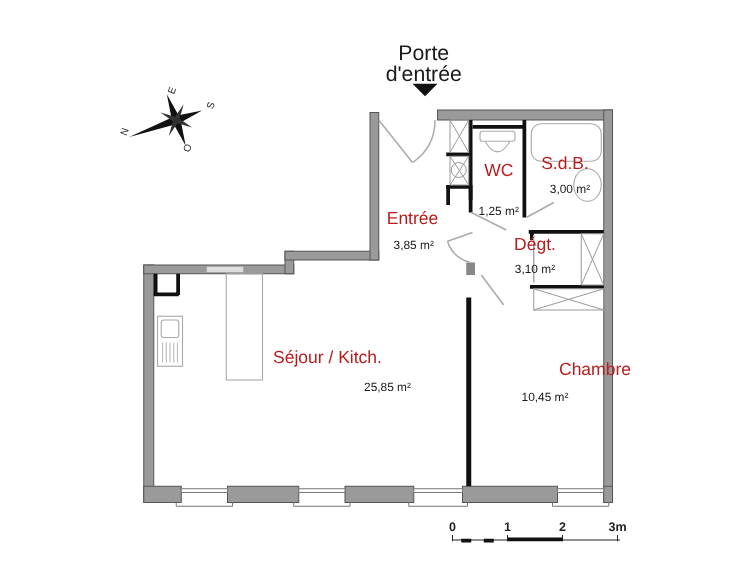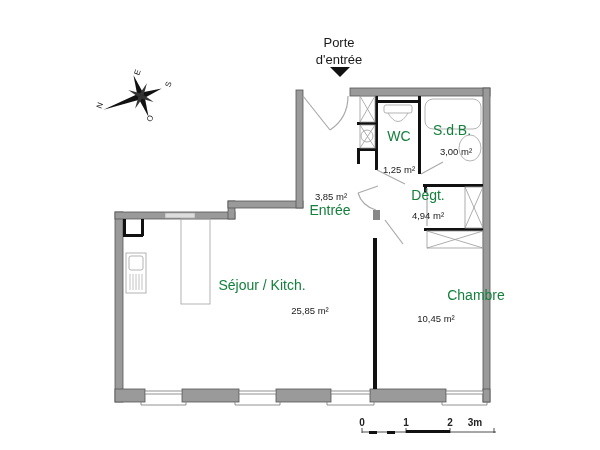--- a/index.html
+++ b/index.html
@@ -1,21 +1,21 @@
 <!DOCTYPE html>
 <html><head>
 <meta charset="utf-8">
 <style>
   html,body{margin:0;padding:0;background:#ffffff;}
   body{width:600px;height:450px;position:relative;overflow:hidden;font-family:"Liberation Sans",sans-serif;color:#1a1a1a;}
   svg{position:absolute;left:0;top:0;}
   .lbl{position:absolute;white-space:nowrap;text-align:center;transform:translateX(-50%);}
-  .room{font-size:14px;color:#15803d;}
+  .room{font-size:14px;color:#b91c1c;}
   .area{font-size:9.5px;color:#1a1a1a;}
-  .door-label{font-size:13px;line-height:17px;color:#1a1a1a;text-align:center;}
+  .door-label{font-size:17px;line-height:17px;color:#1a1a1a;text-align:center;}
   .compass-l{position:absolute;font-size:8px;color:#222;}
   .scale-t{position:absolute;font-size:10px;font-weight:bold;color:#222;transform:translateX(-50%);}
 </style>
 </head>
 <body>
 
 <svg width="600" height="450" viewBox="0 0 600 450">
 
   <g fill="#9a9a9a" stroke="#555" stroke-width="0.8">
 
@@ -151,34 +151,34 @@
 <div class="lbl door-label" style="left:339px;top:34px;">
   <div>Porte</div>
   <div>d'entrée</div>
 </div>
 
 <span class="compass-l" style="left:97px;top:101px;transform:rotate(-70deg);">N</span>
 <span class="compass-l" style="left:135px;top:68px;transform:rotate(-70deg);">E</span>
 <span class="compass-l" style="left:166px;top:80px;transform:rotate(-70deg);">S</span>
 <span class="compass-l" style="left:147px;top:114px;transform:rotate(-70deg);">O</span>
 
-<div class="lbl room" style="left:330px;top:166px;margin-top:36px;">Entrée</div>
+<div class="lbl room" style="left:330px;top:166px;">Entrée</div>
 <div class="lbl area" style="left:331px;top:191px;">3,85 m²</div>
 
 <div class="lbl room" style="left:399px;top:128px;">WC</div>
 <div class="lbl area" style="left:399px;top:164px;">1,25 m²</div>
 
 <div class="lbl room" style="left:452px;top:122px;">S.d.B.</div>
 <div class="lbl area" style="left:456px;top:146px;">3,00 m²</div>
 
 <div class="lbl room" style="left:428px;top:187px;">Dégt.</div>
-<div class="lbl area" style="left:428px;top:210px;">4,94 m²</div>
+<div class="lbl area" style="left:428px;top:210px;">3,10 m²</div>
 
 <div class="lbl room" style="left:262px;top:277px;">Séjour / Kitch.</div>
 <div class="lbl area" style="left:262px;top:305px;margin-left:48px;">25,85 m²</div>
 
 <div class="lbl room" style="left:436px;top:287px;margin-left:40px;">Chambre</div>
 <div class="lbl area" style="left:436px;top:313px;">10,45 m²</div>
 
 <span class="scale-t" style="left:362px;top:417px;">0</span>
 <span class="scale-t" style="left:406px;top:417px;">1</span>
 <span class="scale-t" style="left:450px;top:417px;">2</span>
-<span class="scale-t" style="left:475px;top:417px;">3m</span>
+<span class="scale-t" style="left:494px;top:417px;">3m</span>
 
 </body></html>

